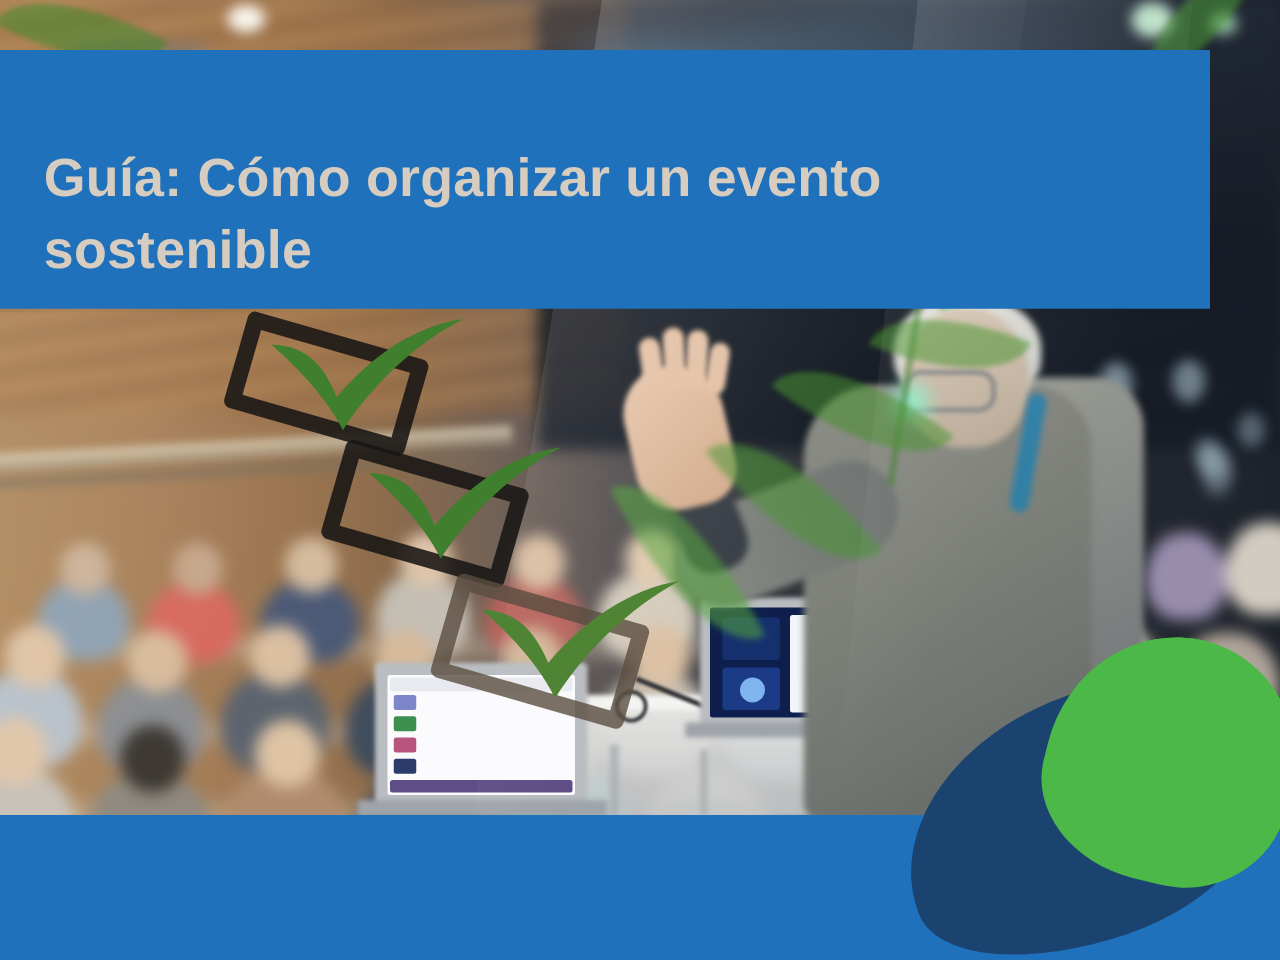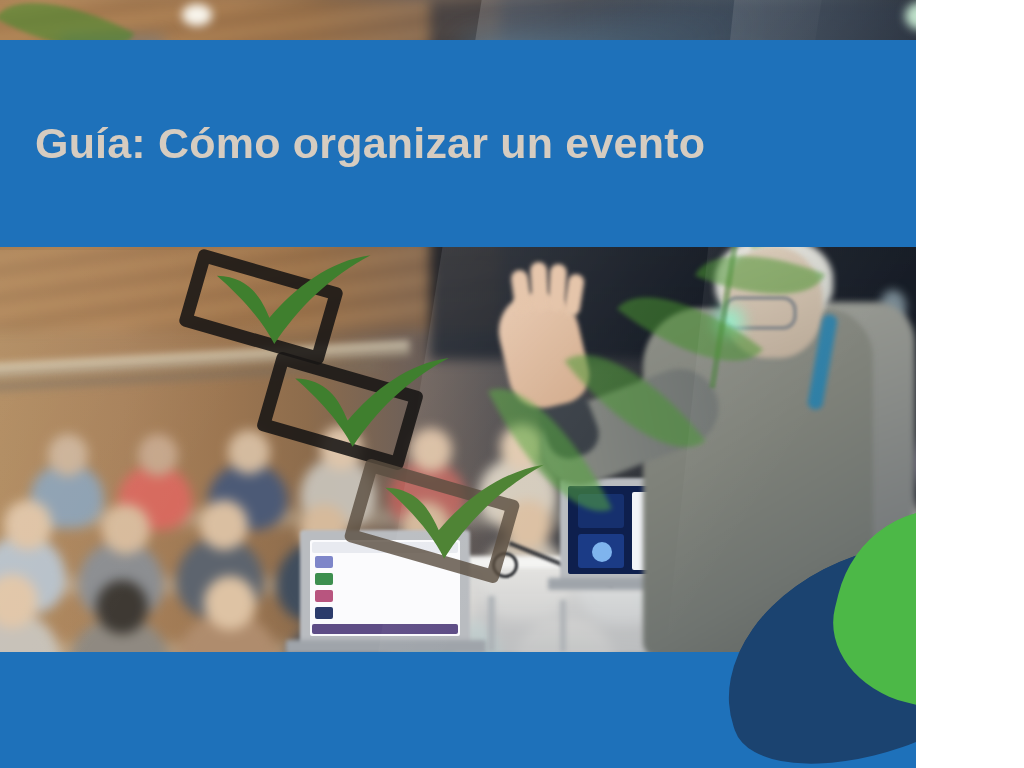--- a/index.html
+++ b/index.html
@@ -1,18 +1,18 @@
 <!DOCTYPE html>
 <html><head>
 <meta charset="utf-8">
 <style>
   html,body{margin:0;padding:0;background:#fff;}
   body{width:1024px;height:768px;overflow:hidden;font-family:"Liberation Sans",sans-serif;}
 
-  #canvas{position:relative;width:916px;height:768px;overflow:hidden;background:#1E71BA;}
+  #canvas{position:relative;width:1024px;height:768px;overflow:hidden;background:#1E71BA;}
 
   
   .photo{position:absolute;left:0;top:0;width:1024px;height:652px;overflow:hidden;}
 
   
   .room{position:absolute;inset:0;
     background:
       radial-gradient(ellipse 300px 160px at 760px 60px, rgba(120,160,190,.55), rgba(120,160,190,0) 70%),
       linear-gradient(to right,
         #b08a5e 0%, #a8815a 12%, #9c7651 22%, #8d6c4c 30%,
@@ -291,20 +291,21 @@
   <div class="cbwrap" style="left:352px;top:478px;width:160px;height:86px;transform:rotate(16deg);">
     <div class="cbbox" style="border-color:rgba(90,78,64,.8);"></div>
     <svg class="cbtick" style="left:-6px;top:-48px;width:198px;height:138px;" viewBox="0 0 198 138">
       <path d="M32 72 C 62 64, 80 80, 95 98 C 112 60, 140 24, 178 6 C 145 38, 120 82, 108 124 C 89 102, 58 84, 32 72 Z" fill="#4F8435"></path>
     </svg>
   </div>
 
   <div class="banner">
     <div class="title">
       <div>Guía: Cómo organizar un evento</div>
+      <div>sostenible</div>
     </div>
   </div>
 
   <div class="blobNavy"></div>
   <div class="blobGreen"></div>
   <div class="bottomband"></div>
   <div class="blobNavy" style="top:559px;"></div>
   <div class="blobGreen"></div>
 
 </div>

